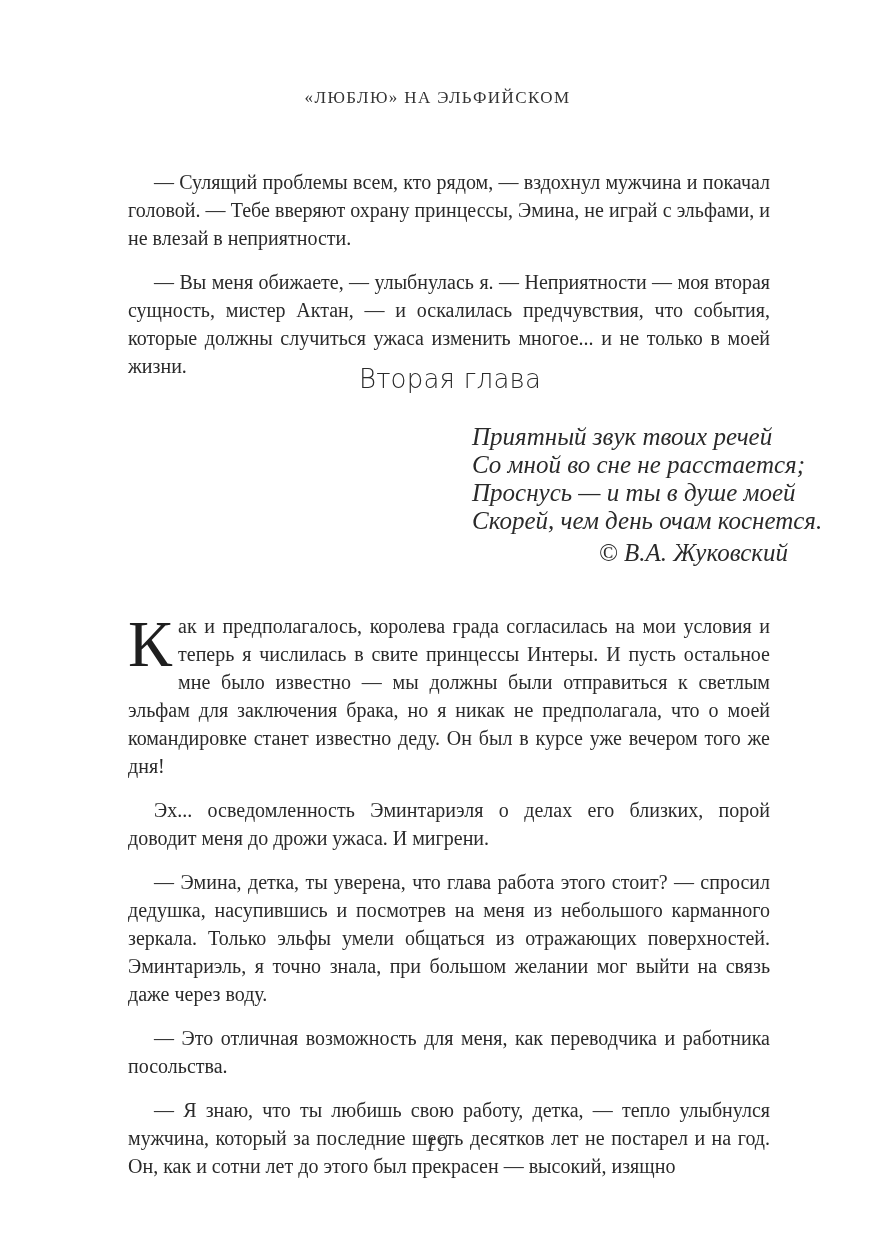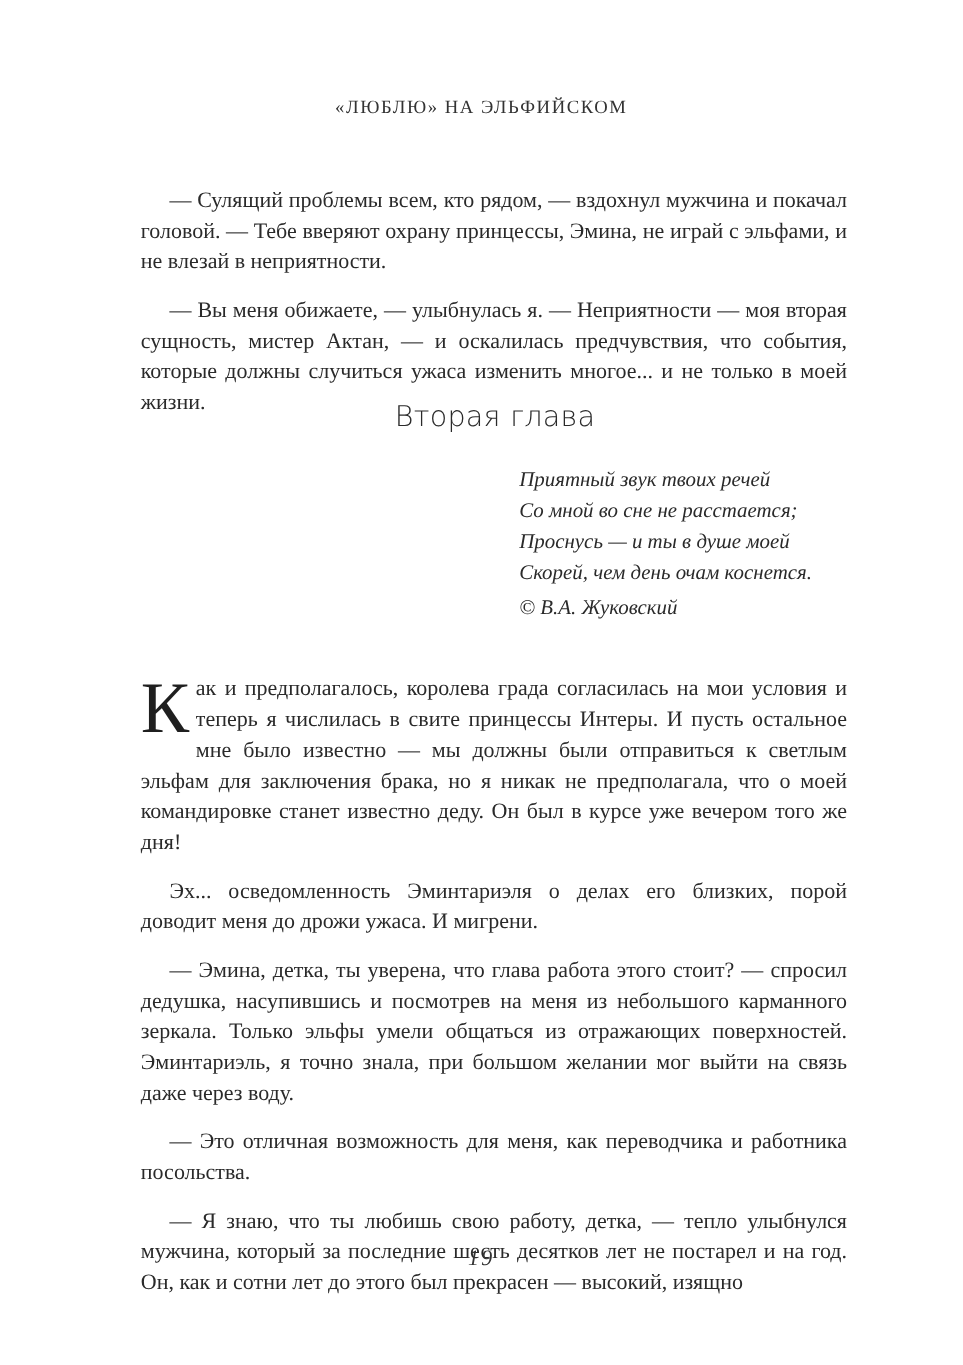--- a/index.html
+++ b/index.html
@@ -19,24 +19,24 @@
   .text-block p { margin: 16px; text-indent: 26px; }
   .text-block p.noindent { text-indent: 0; }
   #block1 { top: 152px; }
   .chapter-title {
     position: absolute; top: 364px; left: 0; width: 900px; text-align: center;
     font-family: "DejaVu Sans", sans-serif; font-weight: 300; font-size: 26px;
     color: #2a2a2a; letter-spacing: 0.2px;
   }
   .epigraph {
     position: absolute; top: 423px; left: 472px; width: 316px;
-    font-style: italic; font-size: 19px; line-height: 28px;
+    font-style: italic; font-size: 25px; line-height: 28px;
   }
   .epigraph .line { display: block; white-space: nowrap; }
-  .epigraph .author { display: block; text-align: left; margin-top: 4px; white-space: nowrap; }
+  .epigraph .author { display: block; text-align: right; margin-top: 4px; white-space: nowrap; }
   #block2 { top: 596px; }
   .dropcap {
     float: left; font-size: 66px; line-height: 52px; margin: 4px 6px 0 0;
     padding-top: 2px; color: #1f1f1f;
   }
   .page-number {
     position: absolute; top: 1133px; left: 0; width: 875px; text-align: center;
     font-size: 20px; font-style: italic; letter-spacing: 2px; color: #333;
   }
 </style>

